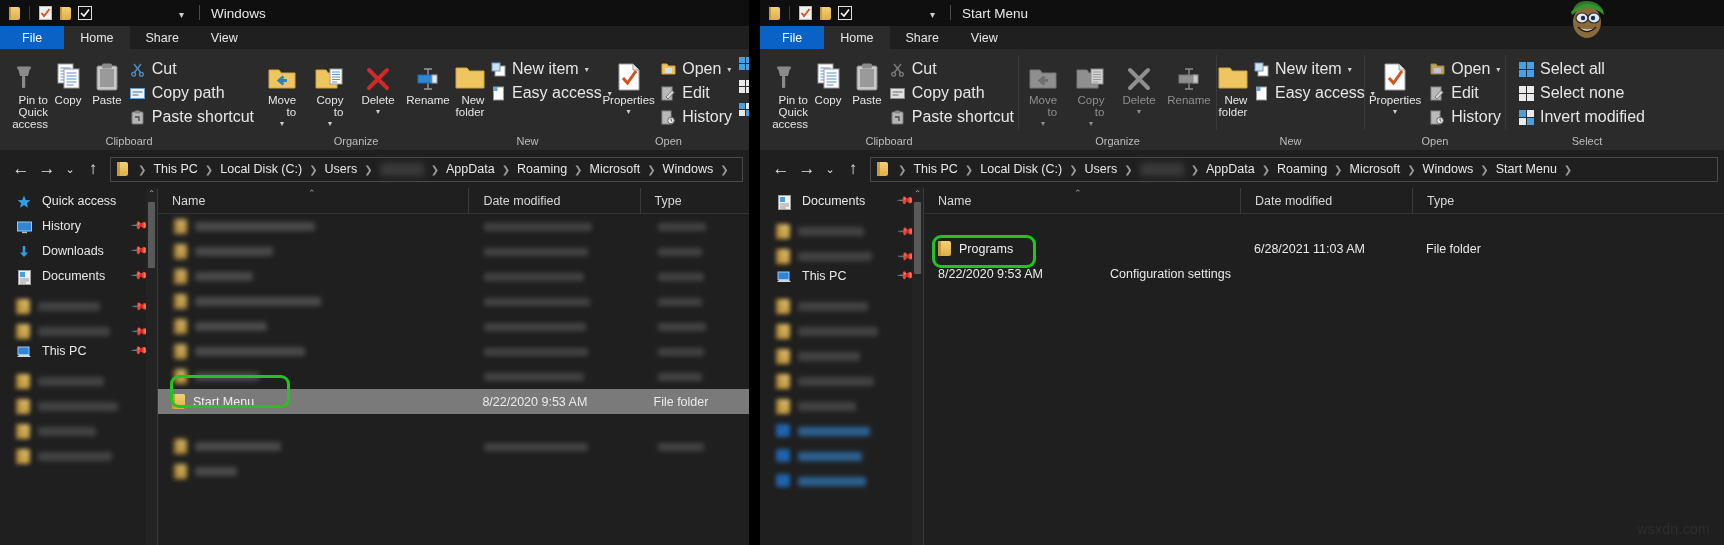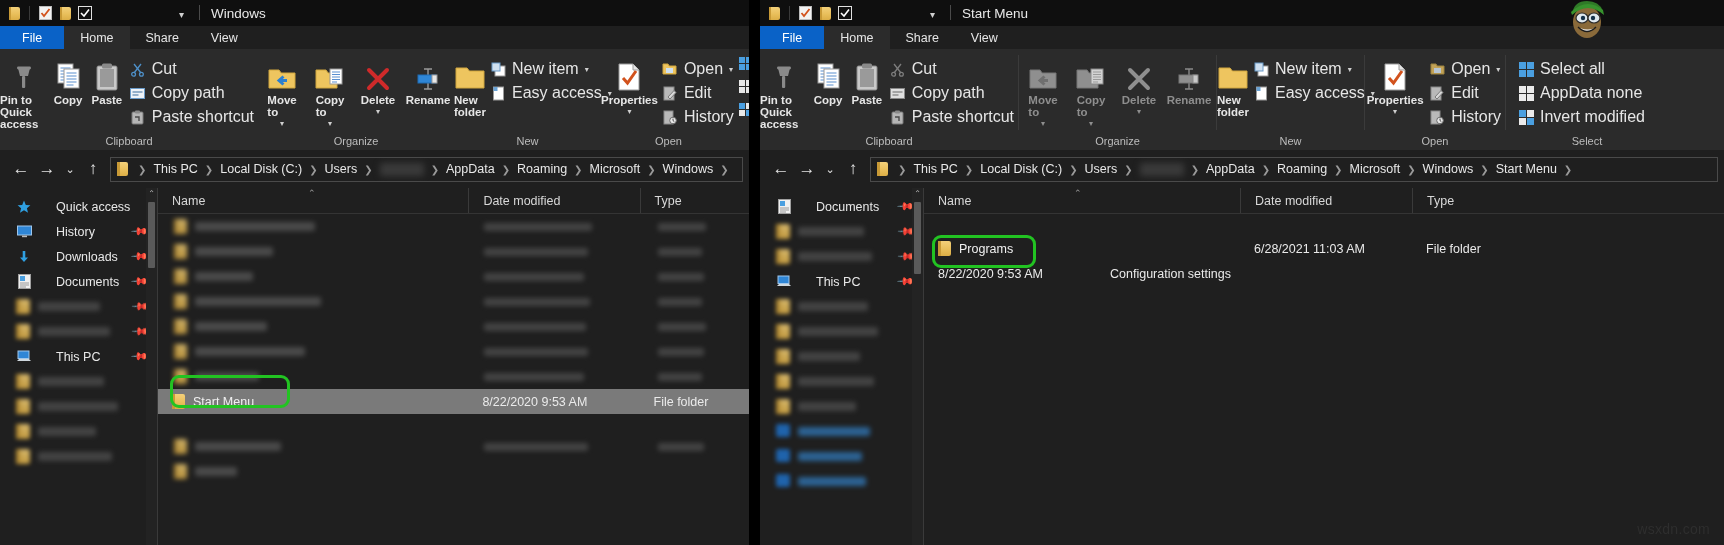--- a/index.html
+++ b/index.html
@@ -40,21 +40,21 @@
   .tab.active { background:#2b2b2b; }
 
   
   .ribbon { background:#2b2b2b; height:101px; display:flex; position:relative; }
   .group { position:relative; display:flex; flex-direction:column; }
   .group-body { display:flex; flex:1; align-items:flex-start; padding-top:7px; }
   .group-label { text-align:center; color:#bdbdbd; font-size:11px; padding-bottom:3px; }
   .vdiv { width:1px; background:#3b3b3b; margin:6px 0 20px 0; }
 
   .bigbtn { width:74px; display:flex; flex-direction:column; align-items:center; gap:2px; padding-top:2px; }
-  .bigbtn .lbl { color:#e6e6e6; font-size:11.5px; text-align:left; line-height:12px;font-weight:bold; }
+  .bigbtn .lbl { color:#e6e6e6; font-size:11.5px; text-align:right; line-height:12px; }
   .bigbtn .ico { height:34px; display:flex; align-items:flex-end; justify-content:center; }
   .bigbtn .caret { color:#cfcfcf; font-size:8px; line-height:7px; }
 
   .smallcol { display:flex; flex-direction:column; gap:4px; padding-top:3px; }
   .smallbtn { display:flex; align-items:center; gap:6px; height:20px; padding:0 4px; }
   .smallbtn .lbl { color:#e6e6e6; font-size:16px; white-space:nowrap; }
   .smallbtn .caret { color:#cfcfcf; font-size:8px; }
   .smallbtn .ico16 { width:16px; height:16px; display:flex; align-items:center; justify-content:center; flex:0 0 16px;}
 
   
@@ -64,21 +64,21 @@
   .addrbar { flex:1; height:25px; margin:0 6px 0 4px; border:1px solid #4a4a4a; background:#1f1f1f;
              display:flex; align-items:center; padding:0 6px; gap:2px; overflow:hidden; }
   .crumb { color:#e8e8e8; font-size:12.5px; white-space:nowrap; }
   .crumbsep { color:#9a9a9a; font-size:10px; padding:0 5px; }
   .redact { width:44px; height:13px; border-radius:3px;
             background:#3a3a3a; filter:blur(3px); }
 
   
   .content { display:flex; height:calc(545px - 26px - 23px - 101px - 38px); }
   .navpane { width:157px; position:relative; background:#1f1f1f; overflow:hidden; }
-  .navpane .item { height:25px; display:flex; align-items:center; gap:24px; padding-left:16px; color:#e8e8e8; font-size:12.5px; position:relative;}
+  .navpane .item { height:25px; display:flex; gap:10px; padding-left:16px; color:#e8e8e8; font-size:12.5px; position:relative;}
   .navpane .item .pin { position:absolute; right:10px; color:#cfcfcf; font-size:11px; transform:rotate(45deg);}
   .navpane .item .ico { width:16px; height:16px; flex:0 0 16px; display:flex; align-items:center; justify-content:center;}
   .blurrow { height:25px; display:flex; align-items:center; gap:8px; padding-left:16px; position:relative;}
   .blurrow .ico { width:14px; height:15px; flex:0 0 14px; filter:blur(2.2px); opacity:.85;}
   .blurrow .txt { height:9px; border-radius:2px; background:#4a4a4a; filter:blur(2.6px); opacity:.85;}
   .blurrow .pin { position:absolute; right:10px; color:#9a9a9a; font-size:11px; transform:rotate(45deg); filter:blur(.6px);}
   .vscroll { position:absolute; right:0; top:0; width:11px; height:100%; background:#232323;}
   .vscroll .thumb { position:absolute; left:2px; width:7px; background:#5a5a5a; border-radius:1px;}
   .vscroll .arr { position:absolute; left:0; width:11px; height:12px; color:#b9b9b9; font-size:8px; text-align:center; line-height:12px;}
 
@@ -983,21 +983,21 @@
             </div>
             <div class="smallbtn">
               <span class="ico16">
                 <svg width="15" height="15" viewBox="0 0 15 15">
                     <rect x="0" y="0" width="7" height="7" fill="#eaeaea"></rect>
                     <rect x="8" y="0" width="7" height="7" fill="#eaeaea"></rect>
                     <rect x="0" y="8" width="7" height="7" fill="#eaeaea"></rect>
                     <rect x="8" y="8" width="7" height="7" fill="#eaeaea"></rect>
                   </svg>
               </span>
-              <span class="lbl">AppData none</span>
+              <span class="lbl">Select none</span>
             </div>
             <div class="smallbtn">
               <span class="ico16">
                 <svg width="15" height="15" viewBox="0 0 15 15">
                     <rect x="0" y="0" width="7" height="7" fill="#4a9fe0"></rect>
                     <rect x="8" y="0" width="7" height="7" fill="#eaeaea"></rect>
                     <rect x="0" y="8" width="7" height="7" fill="#eaeaea"></rect>
                     <rect x="8" y="8" width="7" height="7" fill="#4a9fe0"></rect>
                   </svg>
               </span>

